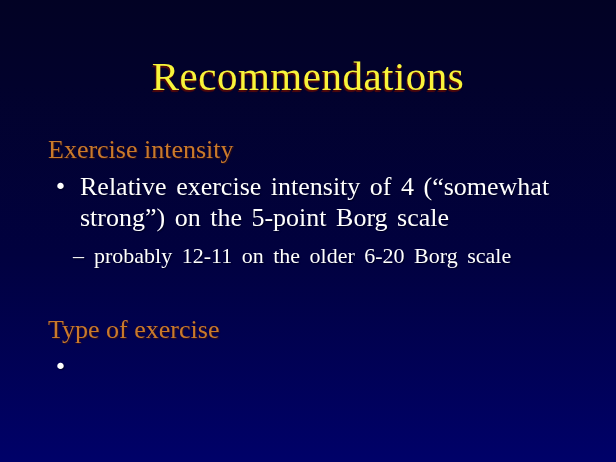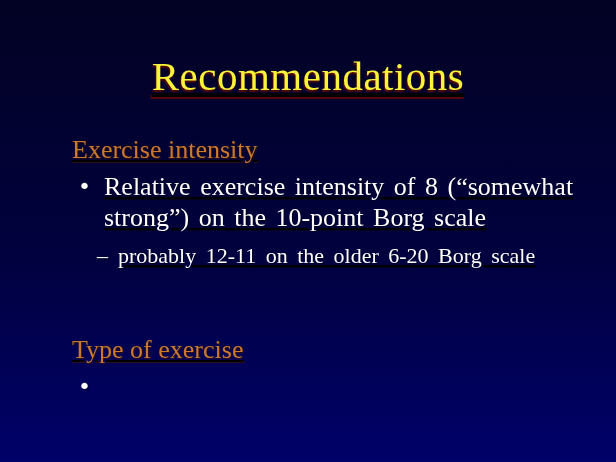--- a/index.html
+++ b/index.html
@@ -7,36 +7,35 @@
     padding: 0;
     background: #000;
   }
   .slide {
     position: relative;
     width: 616px;
     height: 462px;
     overflow: hidden;
     background: linear-gradient(180deg, #020224 0%, #02022c 18%, #01013f 55%, #000169 100%);
     font-family: "Liberation Serif", "DejaVu Serif", serif;
-    text-decoration: underline;
   }
   .title {
     margin: 0;
     padding-top: 54px;
     text-align: center;
     font-size: 41px;
     line-height: 1.1;
     font-weight: 400;
     color: #f8f43a;
     text-shadow: -1px 2px 1px rgba(88, 10, 8, 0.95), 0 1px 0 rgba(70, 8, 6, 0.8);
     letter-spacing: 0.5px;
   }
   .content {
     margin-top: 36px;
-    padding-left: 72px;
+    padding-left: 48px;
     padding-right: 34px;
   }
   .heading {
     margin: 0;
     font-size: 26px;
     line-height: 1.15;
     font-weight: 400;
     color: #c9792b;
     text-shadow: 1px 1px 1px rgba(70, 20, 0, 0.65);
   }
@@ -66,38 +65,38 @@
     line-height: 1.15;
     word-spacing: 4px;
     text-shadow: 1px 1px 1px rgba(0, 0, 25, 0.75);
   }
   .sub-bullet .marker {
     position: absolute;
     left: 25px;
     top: 0;
   }
   .section-2 {
-    margin-top: 66px;
+    margin-top: 46px;
   }
 </style>
 </head>
 <body>
 
 <div class="slide">
 
   <h1 class="title">Recommendations</h1>
 
   <div class="content">
 
     <section>
       <h2 class="heading">Exercise intensity</h2>
 
       <div class="bullet">
         <span class="marker">•</span>
-        <span>Relative exercise intensity of 8 (“somewhat strong”) on the 10-point Borg scale</span>
+        <span>Relative exercise intensity of 4 (“somewhat strong”) on the 5-point Borg scale</span>
       </div>
 
       <div class="sub-bullet">
         <span class="marker">–</span>
         <span>probably 12-11 on the older 6-20 Borg scale</span>
       </div>
     </section>
 
     <section class="section-2">
       <h2 class="heading">Type of exercise</h2>

